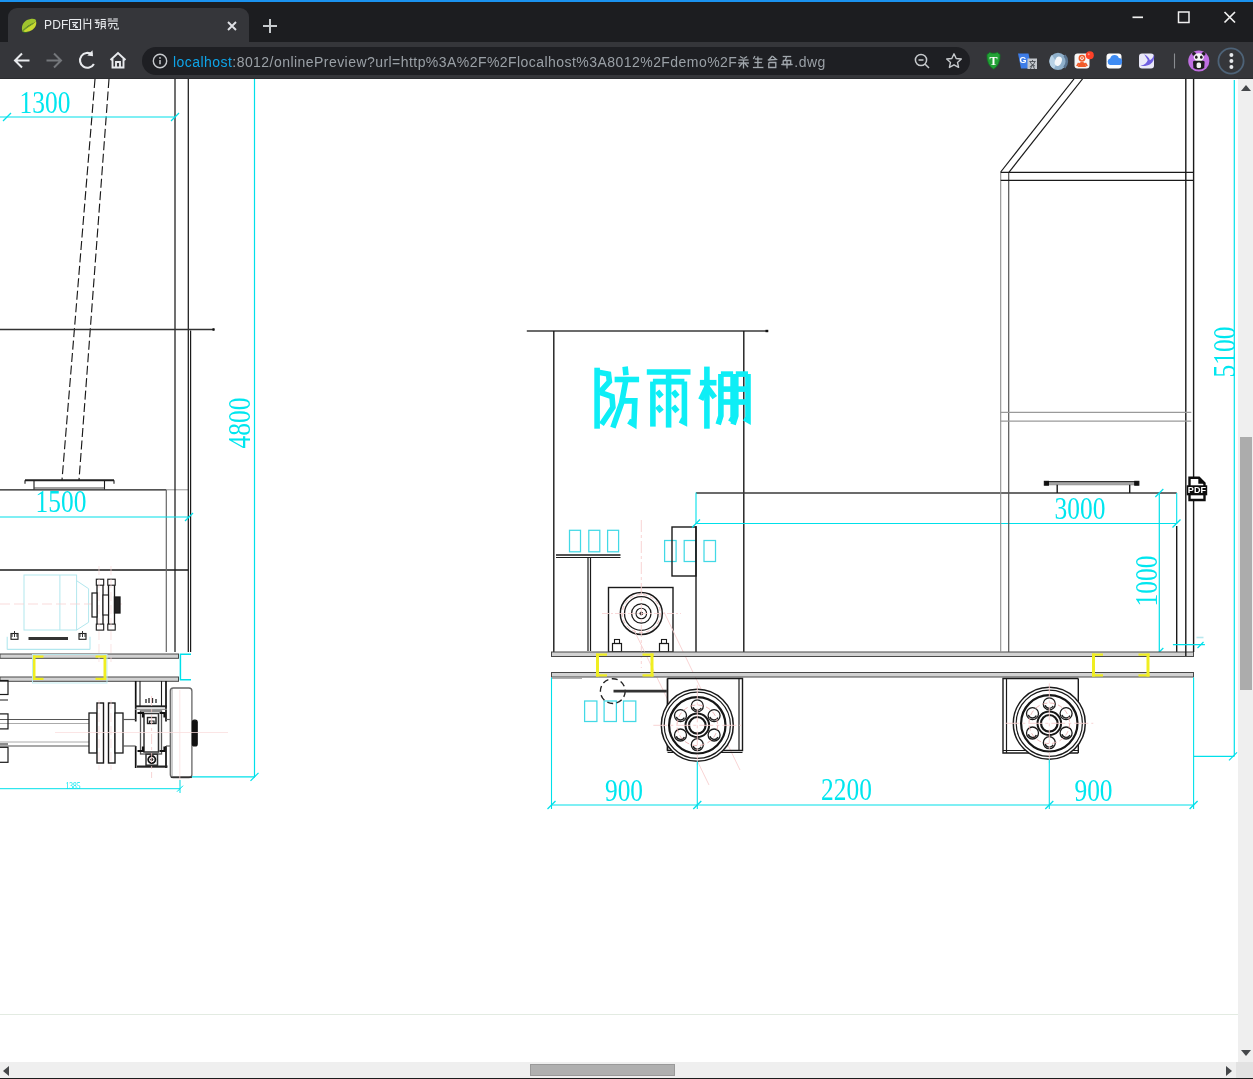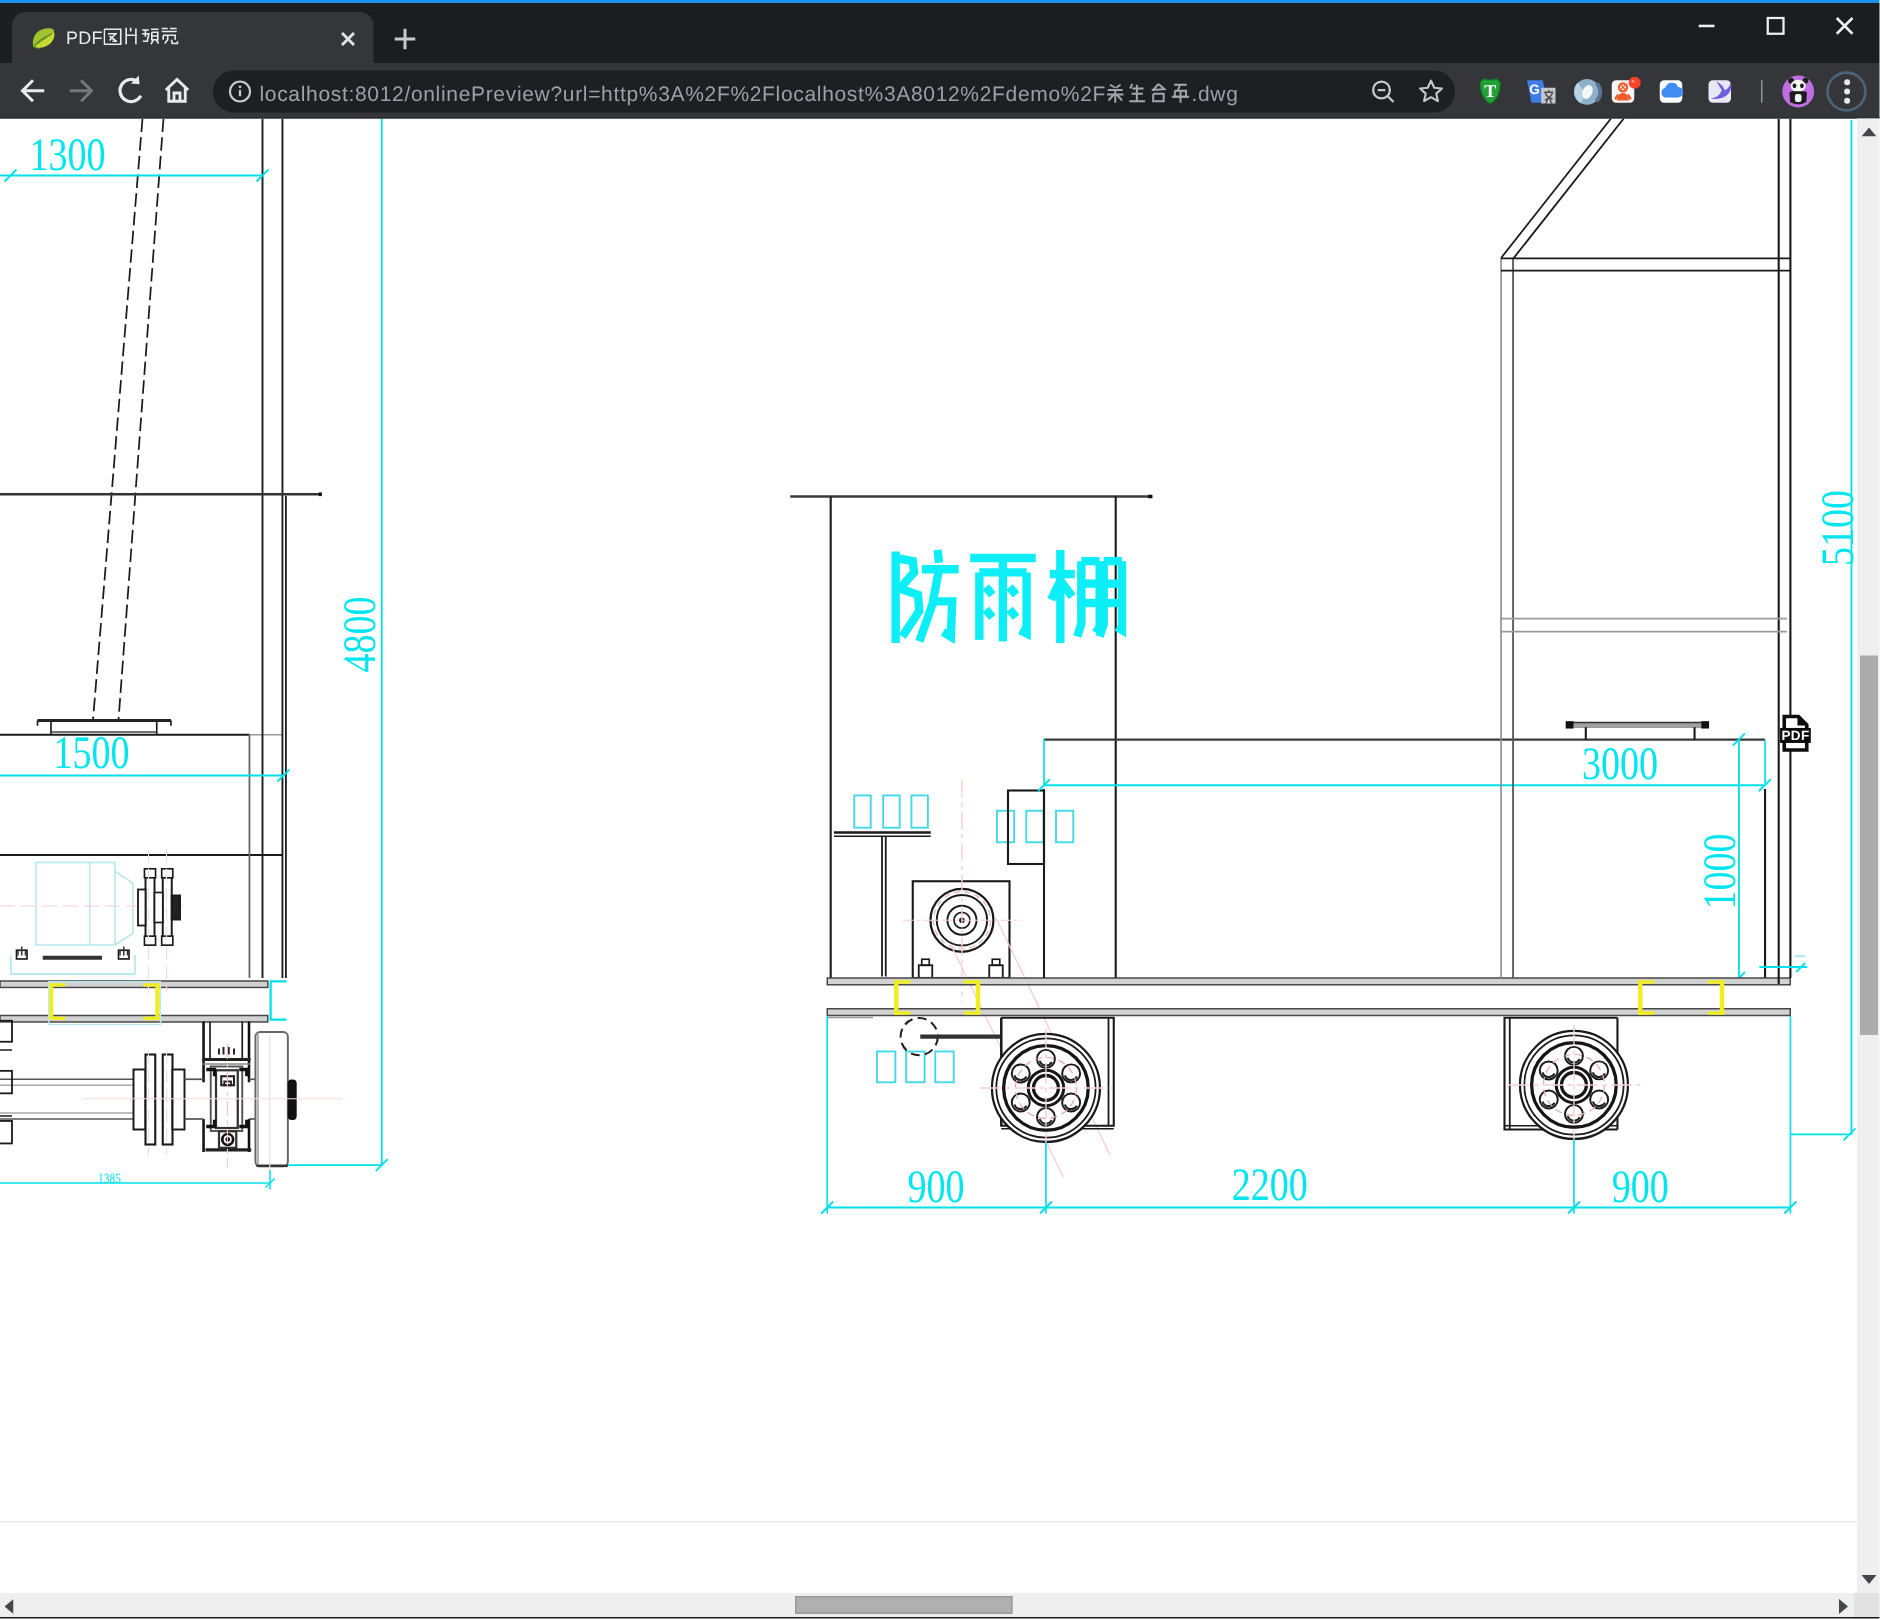--- a/index.html
+++ b/index.html
@@ -425,21 +425,21 @@
 <path d="M92.1 12.6 A7.4 7.4 0 1 0 93.9 21.9" stroke="#e8eaed" stroke-width="2.1" fill="none"></path>
 <path d="M92.5 8.3 L93 14.2 L87.3 13.6 Z" fill="#e8eaed"></path>
 <path d="M110.5 18 L118 11 L125.5 18 M112.5 16.5 V25.5 H123.5 V16.5 M116 25.5 V20 H120 V25.5" stroke="#e8eaed" stroke-width="1.9" fill="none"></path>
 </svg>
 <div id="omni">
 <svg width="16" height="16" style="position:absolute;left:10px;top:6px" viewBox="0 0 16 16">
 <circle cx="8" cy="8" r="6.7" stroke="#c7cacd" stroke-width="1.4" fill="none"></circle>
 <path d="M8 7 V11.2" stroke="#c7cacd" stroke-width="1.5"></path>
         <circle cx="8" cy="4.9" r=".9" fill="#c7cacd"></circle>
 </svg>
-<div id="urltext"><span style="color:#a3a3a3">localhost</span>:8012/onlinePreview?url=http%3A%2F%2Flocalhost%3A8012%2Fdemo%2F<svg id="urlcjk" width="57" height="14" viewBox="0 0 57 14" style="vertical-align:-2px">
+<div id="urltext"><span style="color:#0ea5e9">localhost</span>:8012/onlinePreview?url=http%3A%2F%2Flocalhost%3A8012%2Fdemo%2F<svg id="urlcjk" width="57" height="14" viewBox="0 0 57 14" style="vertical-align:-2px">
           <g transform="translate(0.0,0.5)">
             <path d="M3.0 1.0 L6.5 3.0" stroke="#a2a8ae" stroke-width="1.3" fill="none" stroke-linecap="butt"></path>
             <path d="M10.0 1.0 L7.0 3.0" stroke="#a2a8ae" stroke-width="1.3" fill="none" stroke-linecap="butt"></path>
             <path d="M1.5 4.5 L11.5 4.5" stroke="#a2a8ae" stroke-width="1.3" fill="none" stroke-linecap="butt"></path>
             <path d="M1.0 7.5 L12.0 7.5" stroke="#a2a8ae" stroke-width="1.3" fill="none" stroke-linecap="butt"></path>
             <path d="M6.5 4.5 L6.5 13.0" stroke="#a2a8ae" stroke-width="1.3" fill="none" stroke-linecap="butt"></path>
             <path d="M5.5 7.5 L2.0 11.5" stroke="#a2a8ae" stroke-width="1.3" fill="none" stroke-linecap="butt"></path>
             <path d="M7.5 7.5 L11.0 11.5" stroke="#a2a8ae" stroke-width="1.3" fill="none" stroke-linecap="butt"></path>
           </g>
           <g transform="translate(14.4,0.5)">

